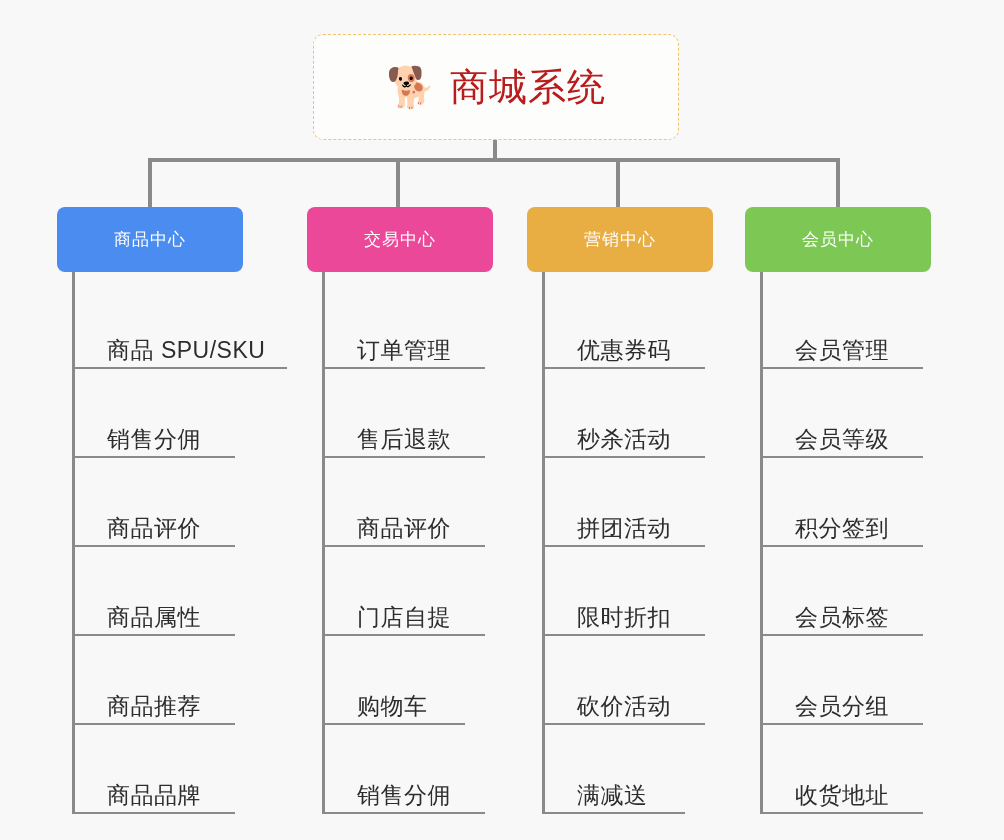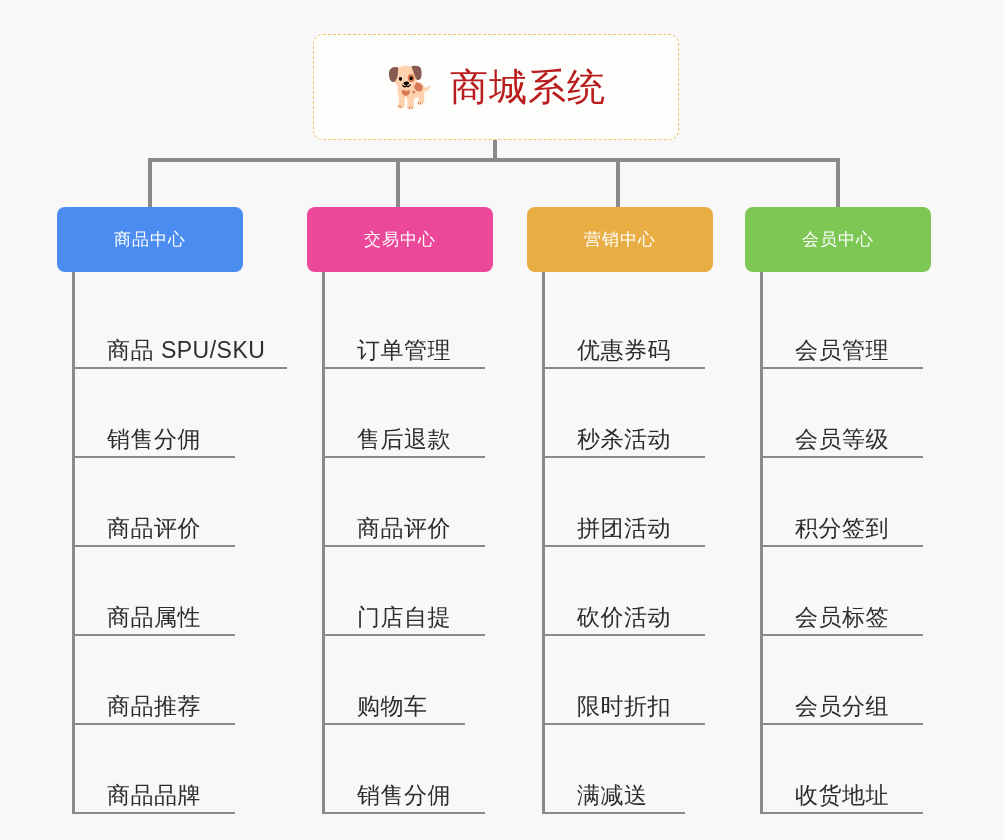--- a/index.html
+++ b/index.html
@@ -211,24 +211,24 @@
       <div class="leaf-item">
           <span class="leaf-label">优惠券码</span>
         </div>
       <div class="leaf-item">
           <span class="leaf-label">秒杀活动</span>
         </div>
       <div class="leaf-item">
           <span class="leaf-label">拼团活动</span>
         </div>
       <div class="leaf-item">
+          <span class="leaf-label">限时折扣</span>
+        </div>
+      <div class="leaf-item">
           <span class="leaf-label">砍价活动</span>
-        </div>
-      <div class="leaf-item">
-          <span class="leaf-label">限时折扣</span>
         </div>
       <div class="leaf-item short">
           <span class="leaf-label">满减送</span>
         </div>
     </div>
   </div>
 
   <div class="column col3">
     <div class="cat-box" style="background: rgb(125, 200, 85);">
       <span>会员中心</span>

